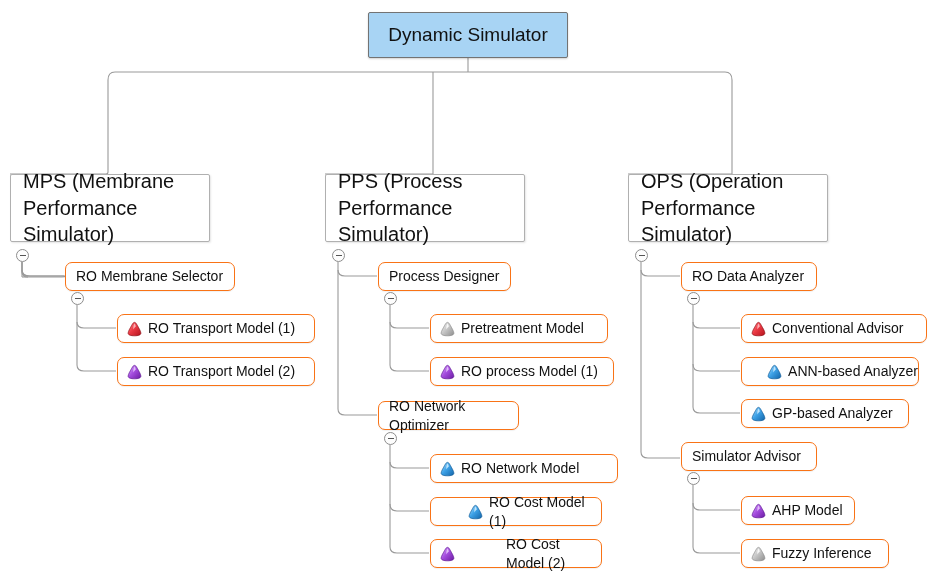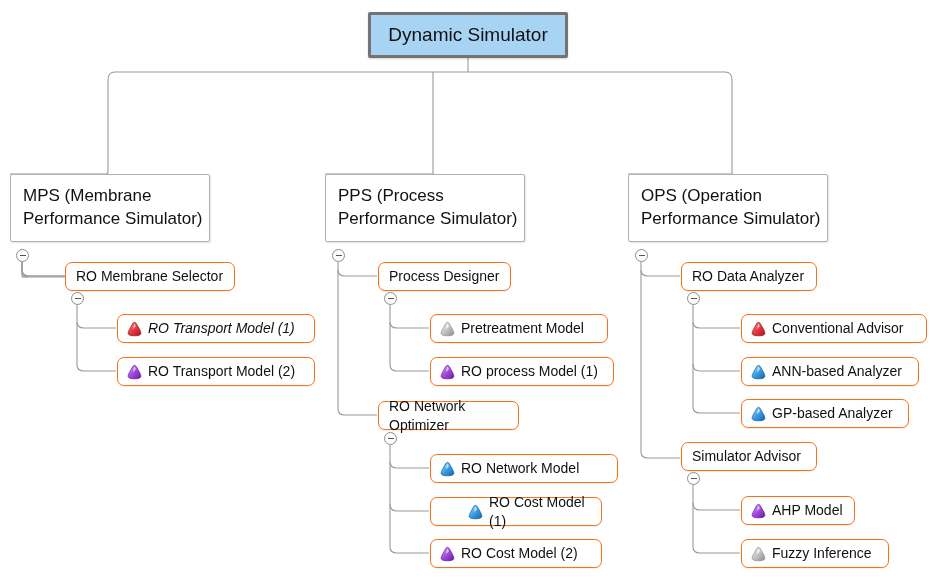--- a/index.html
+++ b/index.html
@@ -33,33 +33,33 @@
     box-shadow:0 1px 1px rgba(0,0,0,0.06);
   }
   .node .label{
     white-space:pre-line;
     line-height:1.33;
   }
 
   
   .root{
     background:#a8d4f4;
-    border:3px solid #737373;
+    border:1px solid #737373;
     border-radius:2px;
     justify-content:center;
     font-size:19px;
     box-shadow:0 1px 2px rgba(0,0,0,0.18);
   }
   .root .label{color:#111;}
 
   
   .group{
     border-radius:2px;
     border:1px solid #b0b0b0;
-    font-size:17px;
+    font-size:20px;
     align-items:center;
     padding-left:12px;
     box-shadow:1px 1px 2px rgba(0,0,0,0.10);
   }
 
   
   .mid{
     font-size:14px;
     padding-left:10px;
     border-radius:7px;
@@ -174,21 +174,21 @@
   <div class="node mid" style="left:378px;top:401px;width:141px;height:29px;">
     <span class="label">RO Network Optimizer</span>
   </div>
   <div class="node mid" style="left:681px;top:262px;width:136px;height:29px;">
     <span class="label">RO Data Analyzer</span>
   </div>
   <div class="node mid" style="left:681px;top:442px;width:136px;height:29px;">
     <span class="label">Simulator Advisor</span>
   </div>
 
-  <div class="node leaf" style="left:117px;top:314px;width:198px;height:29px;font-style:italic;">
+  <div class="node leaf" style="left:117px;top:314px;width:198px;height:29px;">
     <svg class="cone" viewBox="0 0 20 19">
       <defs>
           <linearGradient id="gRed" x1="0" y1="0" x2="1" y2="1">
         <stop offset="0" stop-color="#ff8b91"></stop>
             <stop offset="0.45" stop-color="#ec3b45"></stop>
             <stop offset="1" stop-color="#b3121c"></stop>
       </linearGradient>
         </defs>
       <path d="M10 1.6 C11.1 1.6 12 2.6 13.6 5.6 C15.3 8.8 17.6 12.3 17.6 14.4 C17.6 16.5 14.3 17.6 10 17.6 C5.7 17.6 2.4 16.5 2.4 14.4 C2.4 12.3 4.7 8.8 6.4 5.6 C8 2.6 8.9 1.6 10 1.6 Z" fill="url(#gRed)" stroke="#8e0d15" stroke-width="0.8"></path>
       <path d="M10 3.4 C10.6 3.7 11.2 5.2 11.6 6.6 C10.6 7.4 9.4 8.9 8.9 10 C8.3 8.6 8.5 5.3 10 3.4 Z" fill="#ffd3d6" opacity="0.75"></path>
@@ -264,21 +264,21 @@
             <stop offset="0.45" stop-color="#3fa3e8"></stop>
             <stop offset="1" stop-color="#1264a8"></stop>
       </linearGradient>
         </defs>
       <path d="M10 1.6 C11.1 1.6 12 2.6 13.6 5.6 C15.3 8.8 17.6 12.3 17.6 14.4 C17.6 16.5 14.3 17.6 10 17.6 C5.7 17.6 2.4 16.5 2.4 14.4 C2.4 12.3 4.7 8.8 6.4 5.6 C8 2.6 8.9 1.6 10 1.6 Z" fill="url(#gBlu2)" stroke="#0f5a96" stroke-width="0.8"></path>
       <path d="M10 3.4 C10.6 3.7 11.2 5.2 11.6 6.6 C10.6 7.4 9.4 8.9 8.9 10 C8.3 8.6 8.5 5.3 10 3.4 Z" fill="#ddf2ff" opacity="0.8"></path>
     </svg>
     <span class="label">RO Cost Model (1)</span>
   </div>
 
-  <div class="node leaf" style="left:430px;top:539px;width:172px;height:29px;">
+  <div class="node leaf" style="left:430px;top:539px;width:172px;height:29px;gap:45px;">
     <svg class="cone" viewBox="0 0 20 19">
       <defs>
           <linearGradient id="gPur3" x1="0" y1="0" x2="1" y2="1">
         <stop offset="0" stop-color="#e0b3ff"></stop>
             <stop offset="0.45" stop-color="#a64fe0"></stop>
             <stop offset="1" stop-color="#6c1ba3"></stop>
       </linearGradient>
         </defs>
       <path d="M10 1.6 C11.1 1.6 12 2.6 13.6 5.6 C15.3 8.8 17.6 12.3 17.6 14.4 C17.6 16.5 14.3 17.6 10 17.6 C5.7 17.6 2.4 16.5 2.4 14.4 C2.4 12.3 4.7 8.8 6.4 5.6 C8 2.6 8.9 1.6 10 1.6 Z" fill="url(#gPur3)" stroke="#5d1690" stroke-width="0.8"></path>
       <path d="M10 3.4 C10.6 3.7 11.2 5.2 11.6 6.6 C10.6 7.4 9.4 8.9 8.9 10 C8.3 8.6 8.5 5.3 10 3.4 Z" fill="#f3ddff" opacity="0.75"></path>
@@ -294,21 +294,21 @@
             <stop offset="0.45" stop-color="#ec3b45"></stop>
             <stop offset="1" stop-color="#b3121c"></stop>
       </linearGradient>
         </defs>
       <path d="M10 1.6 C11.1 1.6 12 2.6 13.6 5.6 C15.3 8.8 17.6 12.3 17.6 14.4 C17.6 16.5 14.3 17.6 10 17.6 C5.7 17.6 2.4 16.5 2.4 14.4 C2.4 12.3 4.7 8.8 6.4 5.6 C8 2.6 8.9 1.6 10 1.6 Z" fill="url(#gRed2)" stroke="#8e0d15" stroke-width="0.8"></path>
       <path d="M10 3.4 C10.6 3.7 11.2 5.2 11.6 6.6 C10.6 7.4 9.4 8.9 8.9 10 C8.3 8.6 8.5 5.3 10 3.4 Z" fill="#ffd3d6" opacity="0.75"></path>
     </svg>
     <span class="label">Conventional Advisor</span>
   </div>
 
-  <div class="node leaf" style="left:741px;top:357px;width:178px;height:29px;">
+  <div class="node leaf" style="left:741px;top:357px;width:178px;height:29px;justify-content:flex-end;">
     <svg class="cone" viewBox="0 0 20 19">
       <defs>
           <linearGradient id="gBlu3" x1="0" y1="0" x2="1" y2="1">
         <stop offset="0" stop-color="#b9e6ff"></stop>
             <stop offset="0.45" stop-color="#3fa3e8"></stop>
             <stop offset="1" stop-color="#1264a8"></stop>
       </linearGradient>
         </defs>
       <path d="M10 1.6 C11.1 1.6 12 2.6 13.6 5.6 C15.3 8.8 17.6 12.3 17.6 14.4 C17.6 16.5 14.3 17.6 10 17.6 C5.7 17.6 2.4 16.5 2.4 14.4 C2.4 12.3 4.7 8.8 6.4 5.6 C8 2.6 8.9 1.6 10 1.6 Z" fill="url(#gBlu3)" stroke="#0f5a96" stroke-width="0.8"></path>
       <path d="M10 3.4 C10.6 3.7 11.2 5.2 11.6 6.6 C10.6 7.4 9.4 8.9 8.9 10 C8.3 8.6 8.5 5.3 10 3.4 Z" fill="#ddf2ff" opacity="0.8"></path>

